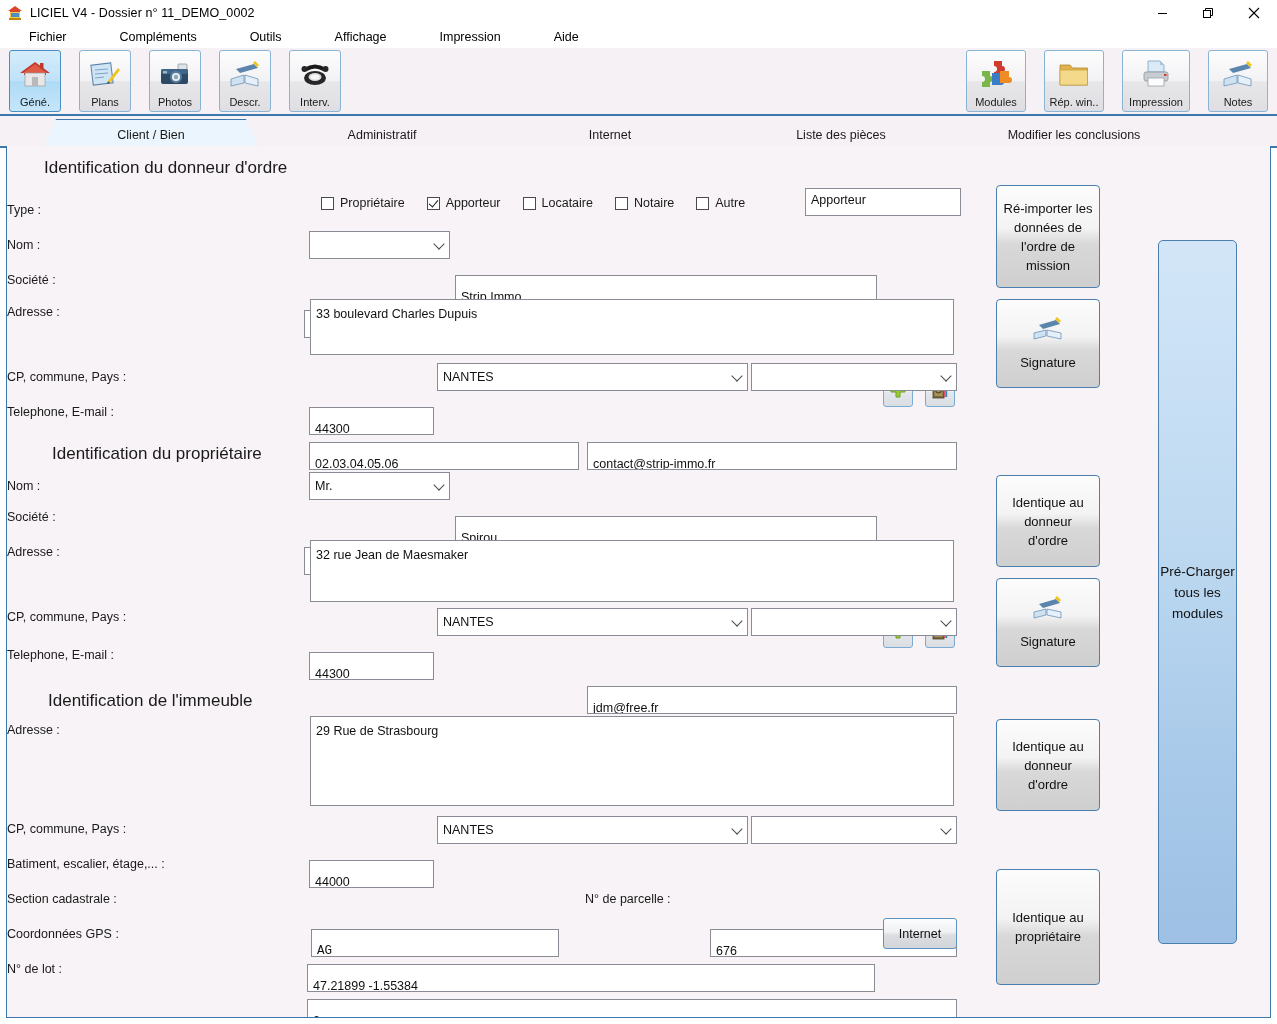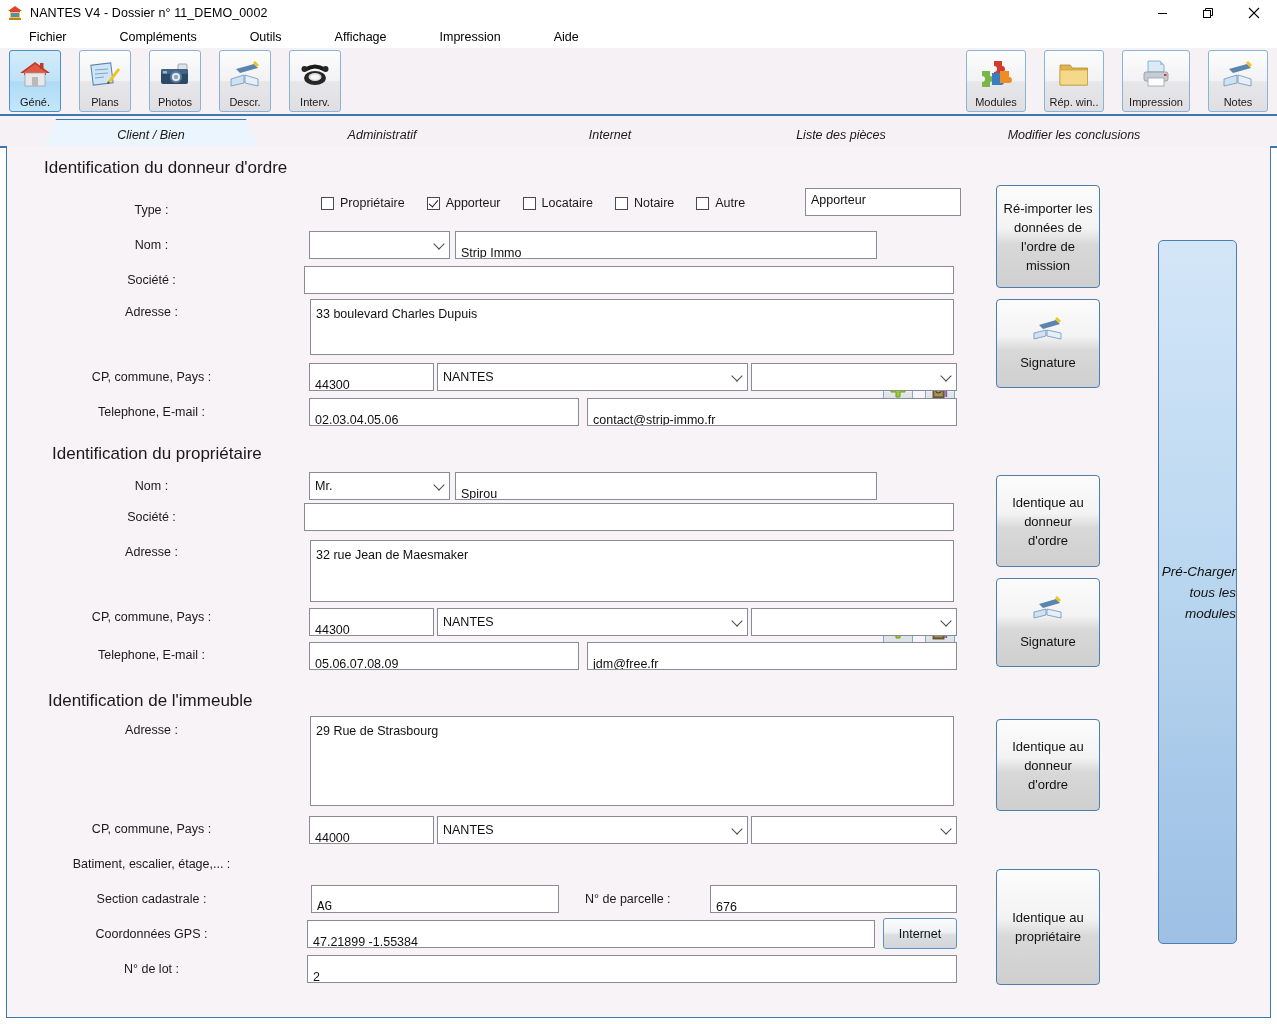--- a/index.html
+++ b/index.html
@@ -49,21 +49,21 @@
   .tb-btn.wide{ width:60px; }
 
   
   .tabstrip{
     height:32px; background:#f6f1f4; position:relative;
     border-bottom:2px solid #3b78ae;
   }
   .tab{
     position:absolute; top:3px; height:31px;
     display:flex; align-items:center; justify-content:center;
-    font-size:12.5px; color:#1a1a1a; white-space:nowrap;font-style:italic;
+    font-size:12.5px; color:#1a1a1a; white-space:nowrap;
   }
   .tab.active{
     background:#eaf5fd;
     border-left:1px solid #3b78ae; border-right:1px solid #3b78ae; border-top:1px solid #3b78ae;
     border-radius:7px 7px 0 0;
     clip-path: polygon(14px 0, calc(100% - 14px) 0, 100% 100%, 0 100%);
     padding:0 22px;
   }
   .tab.active::after{
     content:""; position:absolute; left:0; right:0; bottom:-2px; height:2px; background:#eaf5fd;
@@ -73,28 +73,28 @@
   .content{
     position:absolute; left:6px; top:146px; width:1265px; height:872px;
     background:#f8f3f6; border:1px solid #3b78ae; border-top:none;
     overflow:hidden;
   }
 
   .sec-title{
     position:absolute; font-size:17px; color:#1a1a1a; white-space:nowrap;
   }
   .flabel{
-    position:absolute; font-size:12.5px; color:#1a1a1a; text-align:center; white-space:nowrap;
+    position:absolute; font-size:12.5px; color:#1a1a1a; text-align:left; white-space:nowrap;
   }
   .fld{
     position:absolute; background:#ffffff; border:1px solid #898c95;
     font-size:12.5px; color:#111; padding:2px 4px 0 5px;
     display:flex; align-items:flex-start; line-height:19px; overflow:hidden;
   }
-  .fld.one{ align-items:center; padding-top:16px; }
+  .fld.one{ align-items:center; padding-top:16px;margin-top:44px; }
   .combo{
     position:absolute; background:#ffffff; border:1px solid #898c95;
     font-size:12.5px; color:#111; padding:0 18px 0 5px;
     display:flex; align-items:center; overflow:hidden;
   }
   .combo .chev{
     position:absolute; right:6px; top:50%; width:8px; height:8px; margin-top:-5px;
     border-right:1.3px solid #4a4a4a; border-bottom:1.3px solid #4a4a4a;
     transform:rotate(45deg);
   }
@@ -124,21 +124,21 @@
     position:absolute; border:1px solid #4a7faf; border-radius:4px;
     background:linear-gradient(to bottom,#fcfcfd 0%,#f3f3f4 42%,#d8d8d8 58%,#cfcfcf 100%);
     display:flex; flex-direction:column; align-items:center; justify-content:center;
     font-size:13px; color:#111; text-align:center; line-height:19px; padding:4px 6px;
   }
   .actbtn .sig-ico{ margin-bottom:6px; }
   .preload{
     position:absolute; border:1px solid #4a7faf; border-radius:5px;
     background:linear-gradient(to bottom,#d3e6f8 0%,#bcd8f0 45%,#a8c9e9 75%,#9dc0e4 100%);
     display:flex; align-items:center; justify-content:center;
-    font-size:13.5px; color:#111; text-align:right; line-height:21px;font-style:italic;
+    font-size:13.5px; color:#111; text-align:center; line-height:21px;
   }
 
   .internetbtn{
     position:absolute; border:1px solid #5d93c3; border-radius:3px;
     background:linear-gradient(to bottom,#fbfcfd 0%,#f0f1f3 45%,#dcdee1 55%,#d2d5d9 100%);
     display:flex; align-items:center; justify-content:center;
     font-size:12.5px; color:#111;
   }
 </style>
 </head>
@@ -146,21 +146,21 @@
 
 <div class="titlebar">
   <span class="title-icon">
     <svg width="16" height="16" viewBox="0 0 16 16">
       <path d="M8 1 L15 6 L13 6 L13 7 L3 7 L3 6 L1 6 Z" fill="#d9442b"></path>
       <path d="M3 7 h10 v6 h-10 z" fill="#f2c94c"></path>
       <path d="M4 8 h8 v4 h-8 z" fill="#4a90c4"></path>
       <rect x="2" y="13" width="12" height="2" fill="#b8860b"></rect>
     </svg>
   </span>
-  <span class="title-text">NANTES V4 - Dossier n° 11_DEMO_0002</span>
+  <span class="title-text">LICIEL V4 - Dossier n° 11_DEMO_0002</span>
   <div class="wincontrols">
     <div class="wc">
       <svg width="11" height="11" viewBox="0 0 11 11">
           <line x1="1" y1="5.5" x2="10" y2="5.5" stroke="#000" stroke-width="1"></line>
         </svg>
     </div>
     <div class="wc">
       <svg width="12" height="12" viewBox="0 0 12 12">
         <rect x="1.5" y="3.5" width="7" height="7" fill="none" stroke="#000" stroke-width="1"></rect>
         <polyline points="3.5,3.5 3.5,1.5 10.5,1.5 10.5,8.5 8.5,8.5" fill="none" stroke="#000" stroke-width="1"></polyline>
@@ -441,21 +441,20 @@
   <div class="combo" style="left:430px; top:462px; width:311px; height:28px;">
     <span>NANTES</span>
     <span class="chev"></span>
   </div>
   <div class="combo" style="left:744px; top:462px; width:206px; height:28px;">
     <span></span>
     <span class="chev"></span>
   </div>
 
   <div class="flabel" style="left:0px; top:502px; width:289px;">Telephone, E-mail :</div>
-  <div class="fld one" style="left:302px; top:496px; width:270px; height:28px;">05.06.07.08.09</div>
   <div class="fld one" style="left:580px; top:496px; width:370px; height:28px;">jdm@free.fr</div>
 
   <div class="sec-title" style="left:41px; top:545px;">Identification de l'immeuble</div>
 
   <div class="flabel" style="left:0px; top:577px; width:289px;">Adresse :</div>
   <div class="fld" style="left:303px; top:570px; width:644px; height:90px; padding-top:5px;">29 Rue de Strasbourg</div>
 
   <div class="flabel" style="left:0px; top:676px; width:289px;">CP, commune, Pays :</div>
   <div class="fld one" style="left:302px; top:670px; width:125px; height:28px;">44000</div>
   <div class="combo" style="left:430px; top:670px; width:311px; height:28px;">

